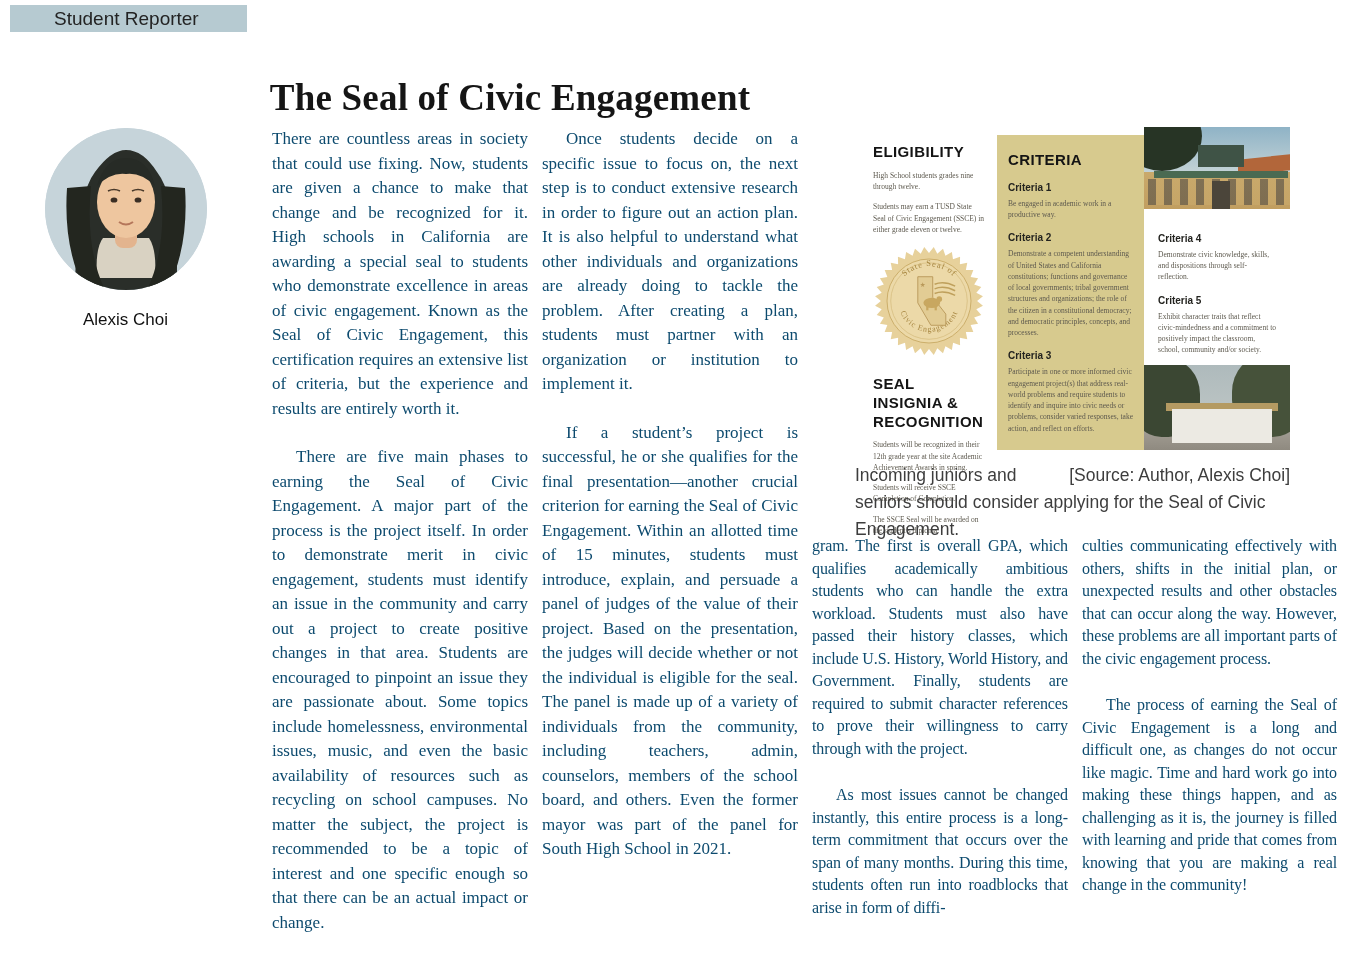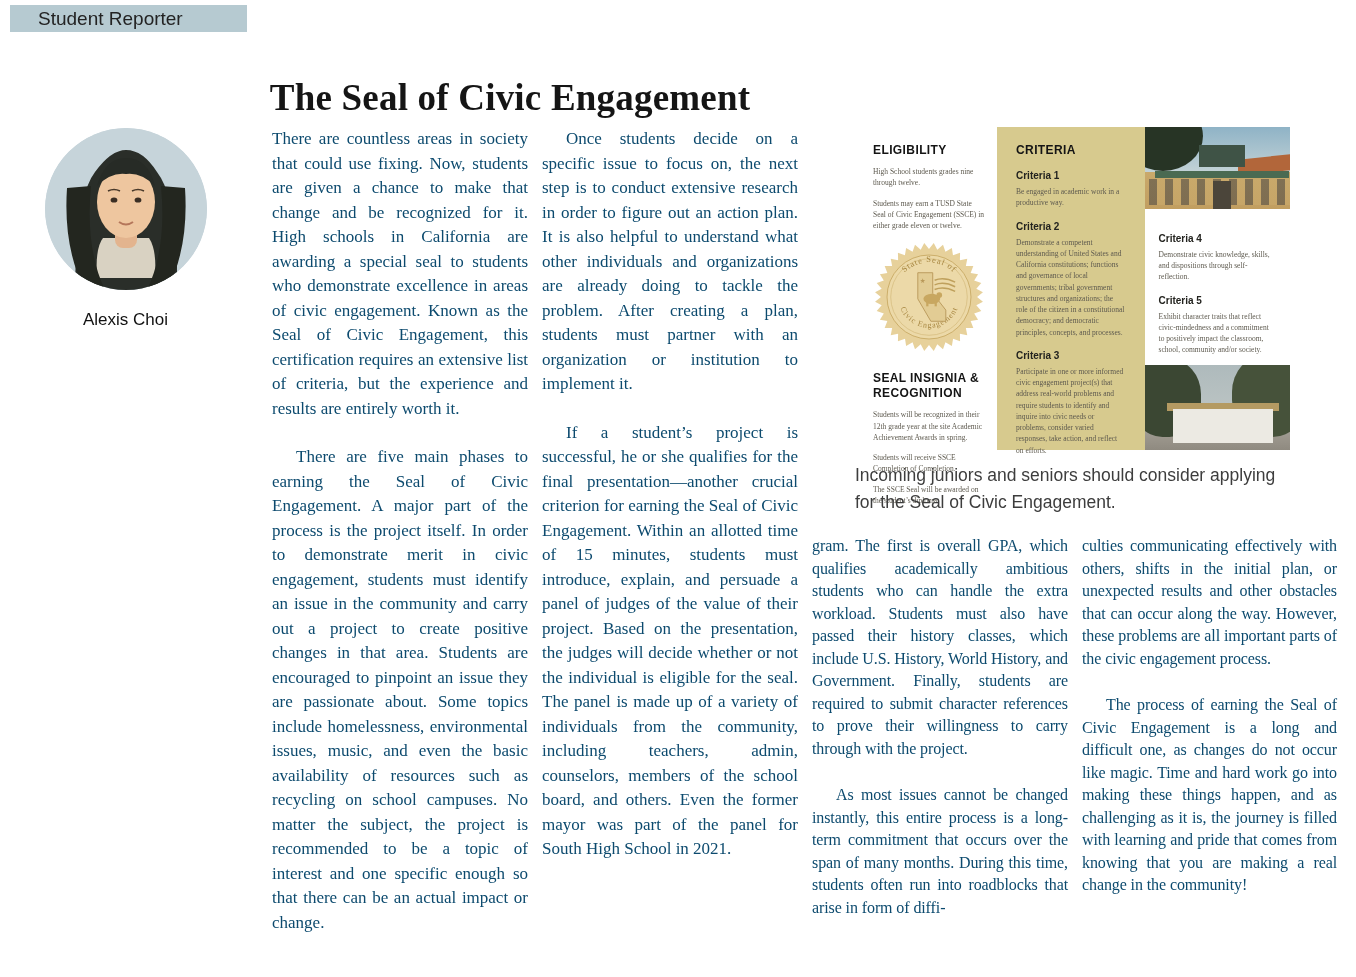--- a/index.html
+++ b/index.html
@@ -6,21 +6,21 @@
   body{
     width:1356px;height:977px;position:relative;overflow:hidden;
     background:#ffffff;color:#1a1a1a;
     font-family:"Liberation Serif", serif;
   }
   
   .kicker{
     position:absolute;left:10px;top:5px;width:237px;height:27px;
     background:#b6cad1;display:flex;align-items:center;
     font-family:"Liberation Sans", sans-serif;font-size:19px;color:#232323;
-    padding-left:28px;box-sizing:border-box;
+    padding-left:44px;box-sizing:border-box;
   }
   .title{
     position:absolute;left:250px;top:36px;width:520px;
     text-align:center;font-size:37px;color:#151515;letter-spacing:.2px;margin-top:40px;
   }
   
   .author{position:absolute;left:28px;top:128px;width:195px;text-align:center;
     font-family:"Liberation Sans", sans-serif;}
   .avatar{width:162px;height:162px;border-radius:50%;margin:0 auto;overflow:hidden;
     background:#c6d4da;position:relative;}
@@ -31,23 +31,23 @@
   .col p{margin:0 0 24px 0;}
   .col p.indent{text-indent:24px;}
   .col12{top:127px;font-size:17px;line-height:24.5px;}
   .col34{top:535px;font-size:16px;line-height:22.5px;letter-spacing:-0.1px;}
   #col1{left:272px;} #col2{left:542px;}
   #col3{left:812px;} #col4{left:1082px;width:255px;}
   
   .figure{position:absolute;left:855px;top:127px;width:435px;}
   .infographic{display:flex;height:323px;background:#fff;}
   .ig-left{width:148px;box-sizing:border-box;padding:16px 12px 8px 18px;}
-  .ig-mid{width:154px;box-sizing:border-box;background:#d7ca8e;padding:16px 19px;}
+  .ig-mid{width:154px;box-sizing:border-box;background:#d7ca8e;padding:16px 11px;margin-top:8px;}
   .ig-right{width:154px;box-sizing:border-box;display:flex;flex-direction:column;}
-  .ig-h{font-family:"Liberation Sans", sans-serif;font-weight:bold;font-size:12px;
+  .ig-h{font-family:"Liberation Sans", sans-serif;font-weight:bold;font-size:15px;
     letter-spacing:.4px;color:#141414;margin:0 0 8px 0;line-height:1.25;}
   .ig-p{font-size:7.5px;line-height:1.5;color:#5d594e;margin:0 0 9px 0;font-family:Liberation Serif, serif;}
   .ig-sub{font-family:"Liberation Sans", sans-serif;font-weight:bold;font-size:10px;
     color:#23231f;margin:12px 0 5px 0;}
   .ig-right .pad{padding:12px 14px 0 14px;}
   .seal-wrap{width:112px;margin:10px auto 14px auto;}
   
   .photo{position:relative;overflow:hidden;}
   .photo1{height:88px;background:linear-gradient(#8fb3c6 0%,#c2d2d6 55%,#c9a96b 55%,#c19e60 100%);}
   .p1-tree{position:absolute;left:-22px;top:-26px;width:80px;height:70px;border-radius:50%;background:#273425;}
@@ -183,15 +183,16 @@
       <div class="photo photo2">
         <div class="p2-tree-l"></div>
         <div class="p2-tree-r"></div>
         <div class="p2-roof"></div>
         <div class="p2-house"></div>
       </div>
     </div>
   </div>
 
   <figcaption class="caption">
+    <span class="source">[Source: Author, Alexis Choi]</span>
     <span>Incoming juniors and seniors should consider applying for the Seal of Civic Engagement.</span>
   </figcaption>
 </figure>
 
 </body></html>

